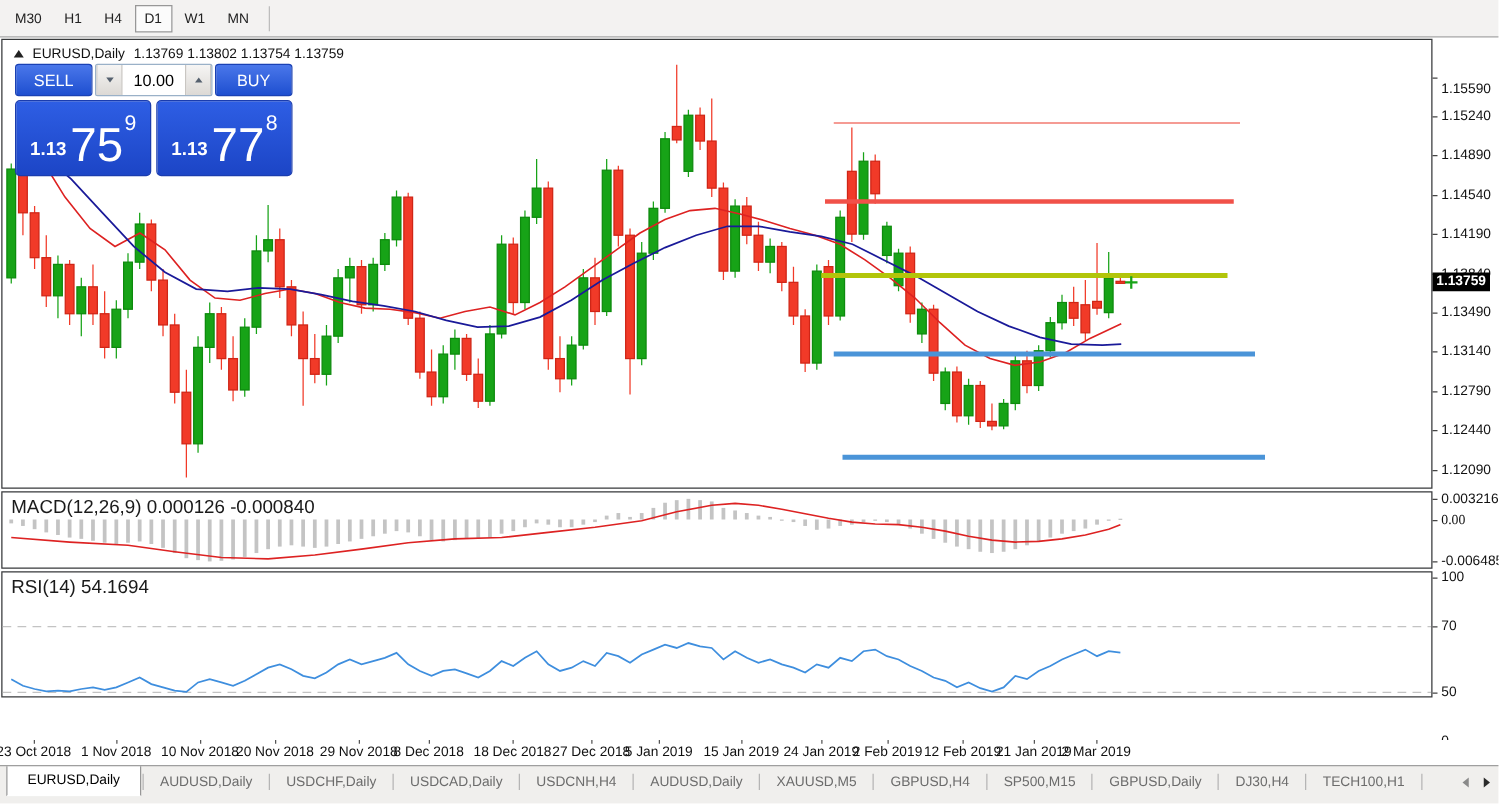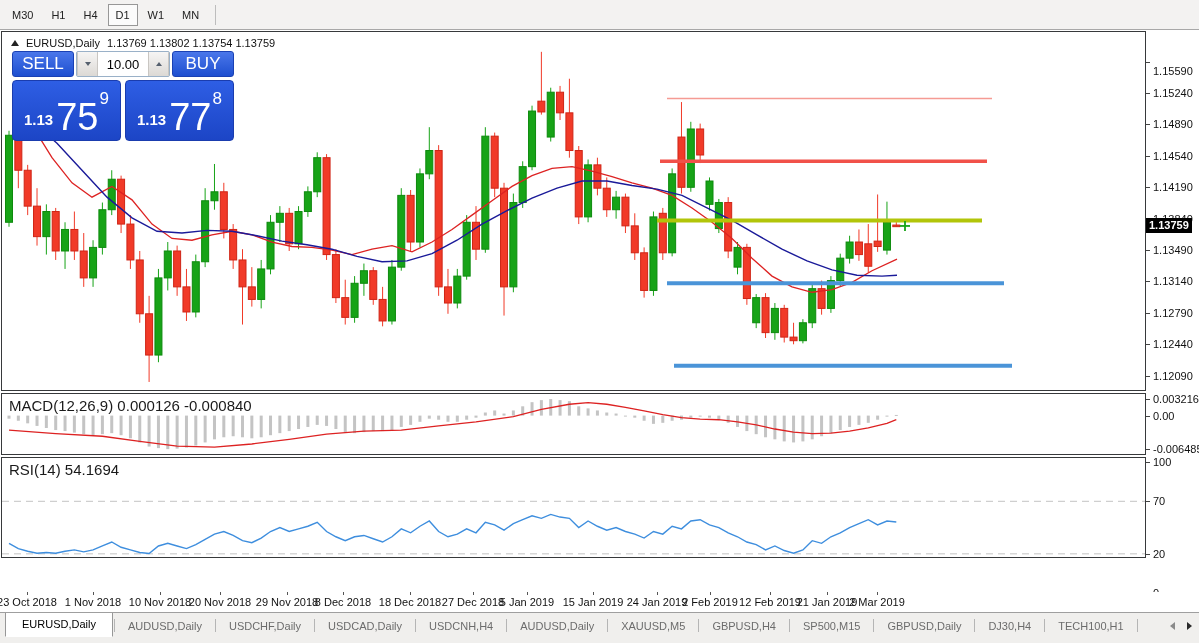--- a/index.html
+++ b/index.html
@@ -25,21 +25,21 @@
   #chart-title{position:absolute;left:9px;top:5px;font-size:11px;color:#111;
                display:flex;align-items:center;gap:7px;white-space:pre;z-index:5;}
   .tri-up{width:0;height:0;border-left:4px solid transparent;border-right:4px solid transparent;
           border-bottom:6px solid #222;display:inline-block;}
   .ind-label{position:absolute;left:7px;top:3px;font-size:15px;color:#1a1a1a;white-space:pre;z-index:5;}
 
   
   #trade-panel{position:absolute;left:10px;top:19px;width:222px;z-index:10;}
   .tp-row1{display:flex;height:26px;gap:2px;}
   .tp-btn{flex:0 0 62px;background:linear-gradient(#4a77ea,#1e4fd0);color:#fff;cursor:pointer;
-          border:1px solid #1a41b4;border-radius:3px;font-size:17px;font-family:inherit;}
+          border:1px solid #1a41b4;border-radius:3px;font-size:13px;font-family:inherit;}
   .tp-spin{flex:1;display:flex;border:1px solid #9ab1c8;background:#fff;border-radius:2px;overflow:hidden;}
   .spin-btn{width:21px;background:linear-gradient(#f6f5f4,#dcd9d5);border:none;cursor:pointer;
             display:flex;align-items:center;justify-content:center;border-left:1px solid #c9c6c2;border-right:1px solid #c9c6c2;}
   .tri-down-sm{width:0;height:0;border-left:3px solid transparent;border-right:3px solid transparent;border-top:4px solid #55606e;}
   .tri-up-sm{width:0;height:0;border-left:3px solid transparent;border-right:3px solid transparent;border-bottom:4px solid #55606e;}
   .spin-val{flex:1;display:flex;align-items:center;justify-content:center;font-size:13px;color:#000;}
   .tp-row2{display:flex;gap:4px;margin-top:3px;}
   .pbox{flex:1;height:61px;background:linear-gradient(#2e5ee4,#1c45c6);border:1px solid #1a3cae;border-radius:4px;
         color:#fff;display:flex;align-items:flex-end;justify-content:center;padding-bottom:7px;cursor:pointer;}
   .p-pre{font-size:15px;font-weight:bold;margin:0 3px 5px 0;}
@@ -454,29 +454,29 @@
       <div class="ax-label" style="top: 244.489px;">1.13140</div>
       <div class="ax-tick" style="top: 281.888px;"></div>
       <div class="ax-label" style="top: 275.888px;">1.12790</div>
       <div class="ax-tick" style="top: 313.286px;"></div>
       <div class="ax-label" style="top: 307.286px;">1.12440</div>
       <div class="ax-tick" style="top: 344.685px;"></div>
       <div class="ax-label" style="top: 338.685px;">1.12090</div>
       <div class="ax-tick" style="top: 368.005px;"></div>
       <div class="ax-label" style="top: 362.005px;">0.003216</div>
       <div class="ax-tick" style="top: 384.6px;"></div>
-      <div class="ax-label" style="top: 378.6px;">0.00</div>
+      <div class="ax-label" style="top: 378.6px; font-family: Liberation Serif, serif;">0.00</div>
       <div class="ax-tick" style="top: 418.063px;"></div>
       <div class="ax-label" style="top: 412.063px;">-0.006485</div>
       <div class="ax-tick" style="top: 430.901px;"></div>
       <div class="ax-label" style="top: 424.901px; text-align: right;">100</div>
       <div class="ax-tick" style="top: 470.3px;"></div>
       <div class="ax-label" style="top: 464.3px;">70</div>
       <div class="ax-tick" style="top: 522.832px;"></div>
-      <div class="ax-label" style="top: 516.832px;">20</div>
+      <div class="ax-label" style="top: 516.832px;">50</div>
       <div class="ax-tick" style="top: 562.231px;"></div>
       <div class="ax-label" style="top: 556.231px;">0</div>
       <div class="price-tag" style="top: 186.959px;">1.13759</div>
     </div>
   <div id="date-axis">
       <div class="date-tick" style="left: 27px;"></div>
       <div class="date-label" style="left: 27px;">23 Oct 2018</div>
       <div class="date-tick" style="left: 93px;"></div>
       <div class="date-label" style="left: 93px;">1 Nov 2018</div>
       <div class="date-tick" style="left: 160px;"></div>

